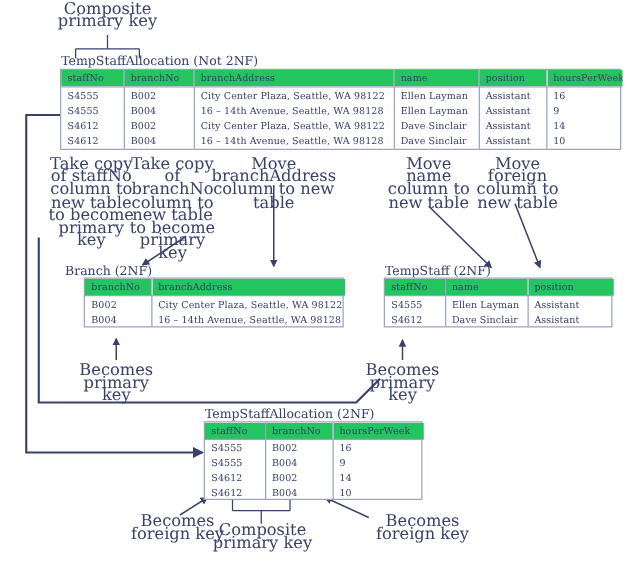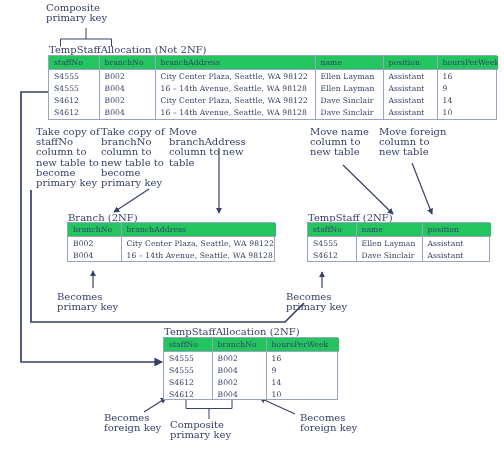--- a/index.html
+++ b/index.html
@@ -16,22 +16,22 @@
   .tbl table{border-collapse:collapse;width:100%;height:100%;table-layout:fixed;}
   .tbl th,.tbl td{border-right:1px solid #9aa3bf;padding:0 0 0 5px;
        text-align:left;font-weight:normal;font-size:7.6px;color:#39406a;
        white-space:nowrap;overflow:hidden;letter-spacing:.1px;}
   .tbl th:last-child,.tbl td:last-child{border-right:none;}
   .tbl thead th{background:#22c55e;border-bottom:1px solid #9aa3bf;height:13px;}
   .tbl tbody td{height:12px;border-bottom:none;}
 
   .cap{position:absolute;font-size:10px;color:#39406a;white-space:nowrap;}
 
-  .note{position:absolute;font-size:10px;line-height:10.2px;color:#39406a;
-        }
+  .note{position:absolute;font-size:13px;line-height:10.2px;color:#39406a;
+        text-align:center;}
 </style>
 </head>
 <body>
 
 <div id="stage">
 
   <svg id="wires" viewBox="0 0 504 449" width="504" height="449">
     <defs>
       <marker id="ah" viewBox="0 0 10 10" refX="8.6" refY="5" markerWidth="5.2" markerHeight="5.2" orient="auto-start-reverse">
         <path d="M 0 0 L 10 5 L 0 10 z" fill="#39406a"></path>
@@ -160,21 +160,21 @@
   <div class="note" style="left:101px;top:127px;width:74px;">Take copy of branchNo column to new table to become primary key</div>
 
   <div class="note" style="left:36px;top:127px;width:74px;">Take copy of staffNo column to new table to become primary key</div>
 
   <div class="note" style="left:310px;top:127px;width:66px;">Move name column to new table</div>
 
   <div class="note" style="left:169px;top:127px;width:100px;">Move branchAddress column to new table</div>
 
   <div class="note" style="left:379px;top:127px;width:70px;">Move foreign column to new table</div>
 
-  <div class="cap" style="left:68px;top:212px;">Branch (2NF)</div>
+  <div class="cap" style="left:52px;top:212px;">Branch (2NF)</div>
 
   <div class="tbl" style="left:67px;top:222px;width:208px;height:40px;">
     <table>
       <colgroup>
           <col style="width:53px">
           <col style="width:155px">
         </colgroup>
       <thead>
         <tr>
           <th>branchNo</th>

